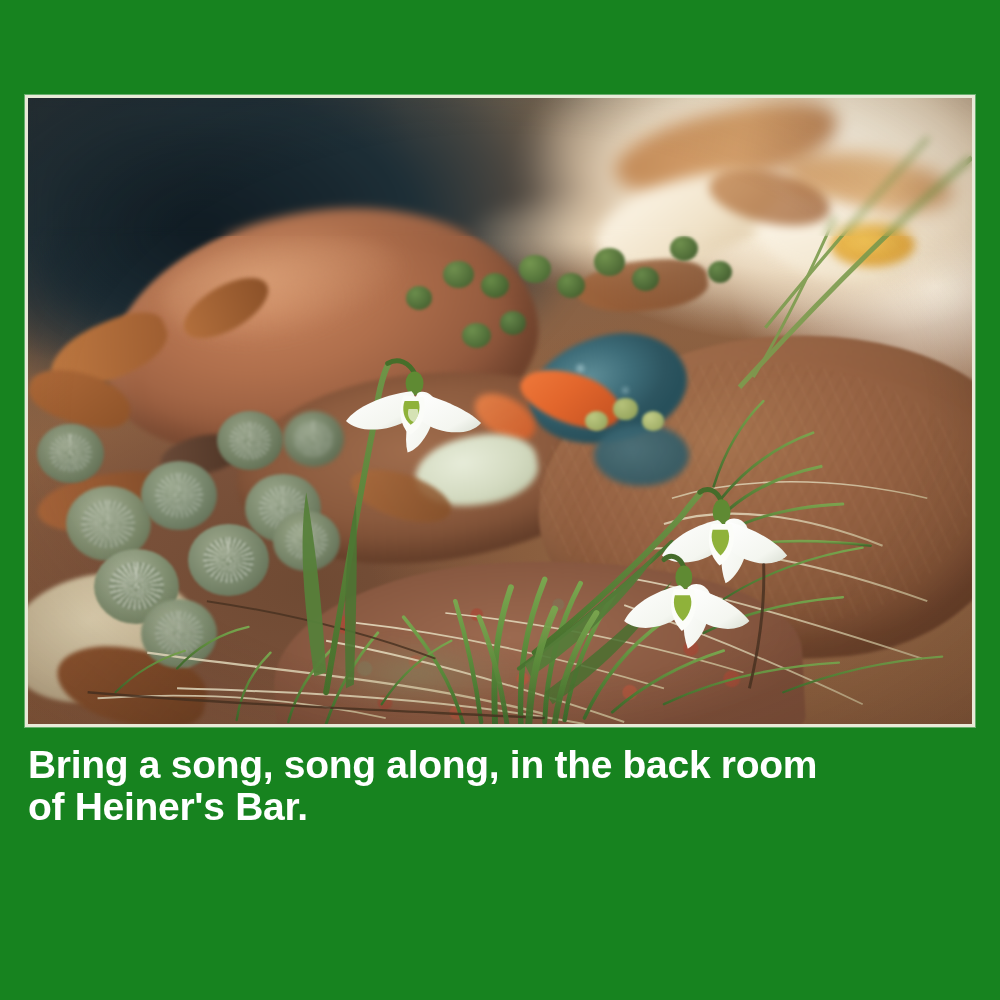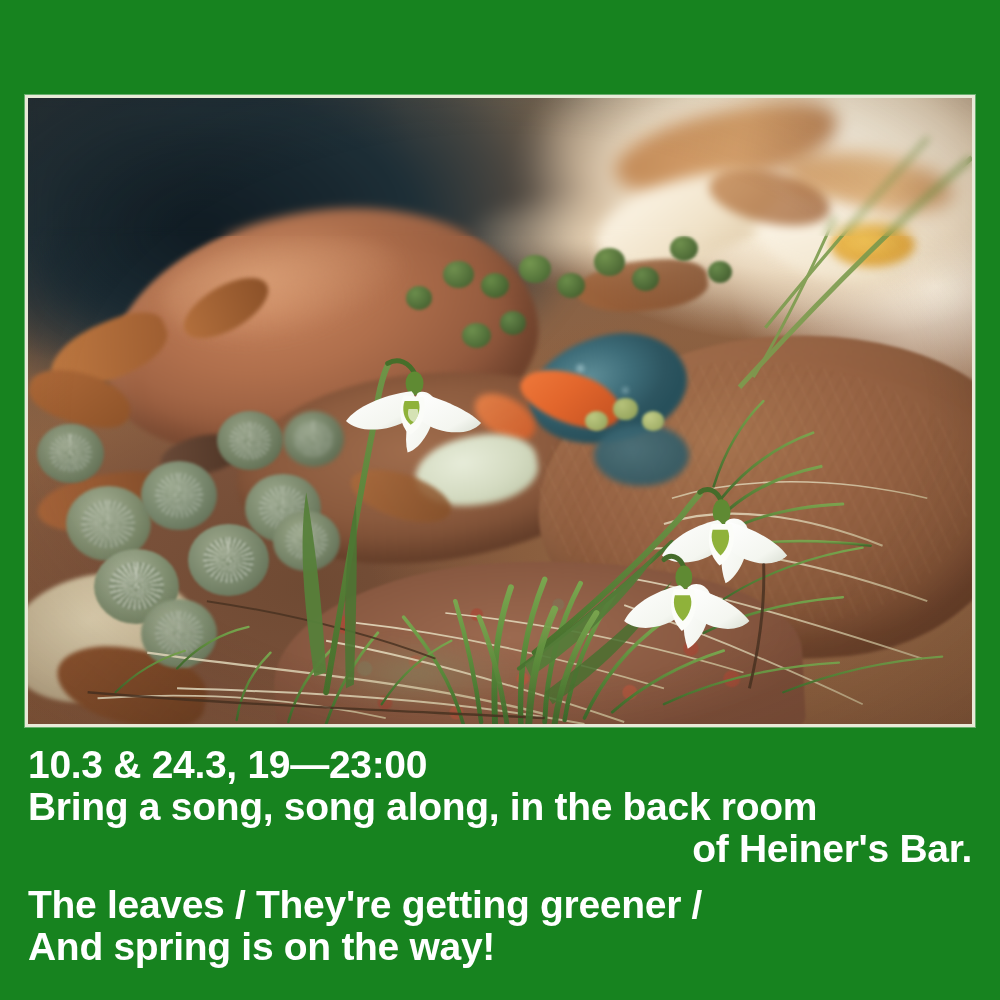--- a/index.html
+++ b/index.html
@@ -279,21 +279,21 @@
     width:944px;
   }
   .bline {
     color:#ffffff;
     font-size:39px;
     font-weight:bold;
     line-height:1.08;
     letter-spacing:-0.3px;
     white-space:nowrap;
   }
-  .bline.right { text-align:right; }
+  .bline.right { }
   .body-block2 {
     position:absolute;
     left:28px; top:884px;
     width:944px;
   }
 </style>
 </head>
 <body>
 
 <div id="poster">
@@ -519,23 +519,18 @@
           <path d="M482 632 C476 592 468 558 454 524" stroke-width="5"></path>
         </g>
       </svg>
 
       <div class="layer" style="left:0;top:0;right:0;height:22%;backdrop-filter:blur(4px);pointer-events:none;"></div>
       <div class="layer" style="left:0;top:0;right:0;bottom:0;background:radial-gradient(ellipse 82% 80% at 50% 50%, rgba(0,0,0,0) 55%, rgba(40,24,12,0.22) 100%);"></div>
     </div>
   </div>
 
   <div class="body-block">
-    <div class="bline">10.3 &amp; 24.3, 19—23:00</div>
     <div class="bline">Bring a song, song along, in the back room</div>
     <div class="bline right">of Heiner's Bar.</div>
   </div>
 
-  <div class="body-block2">
-    <div class="bline">The leaves / They're getting greener /</div>
-    <div class="bline">And spring is on the way!</div>
-  </div>
 
 </div>
 
 </body></html>

